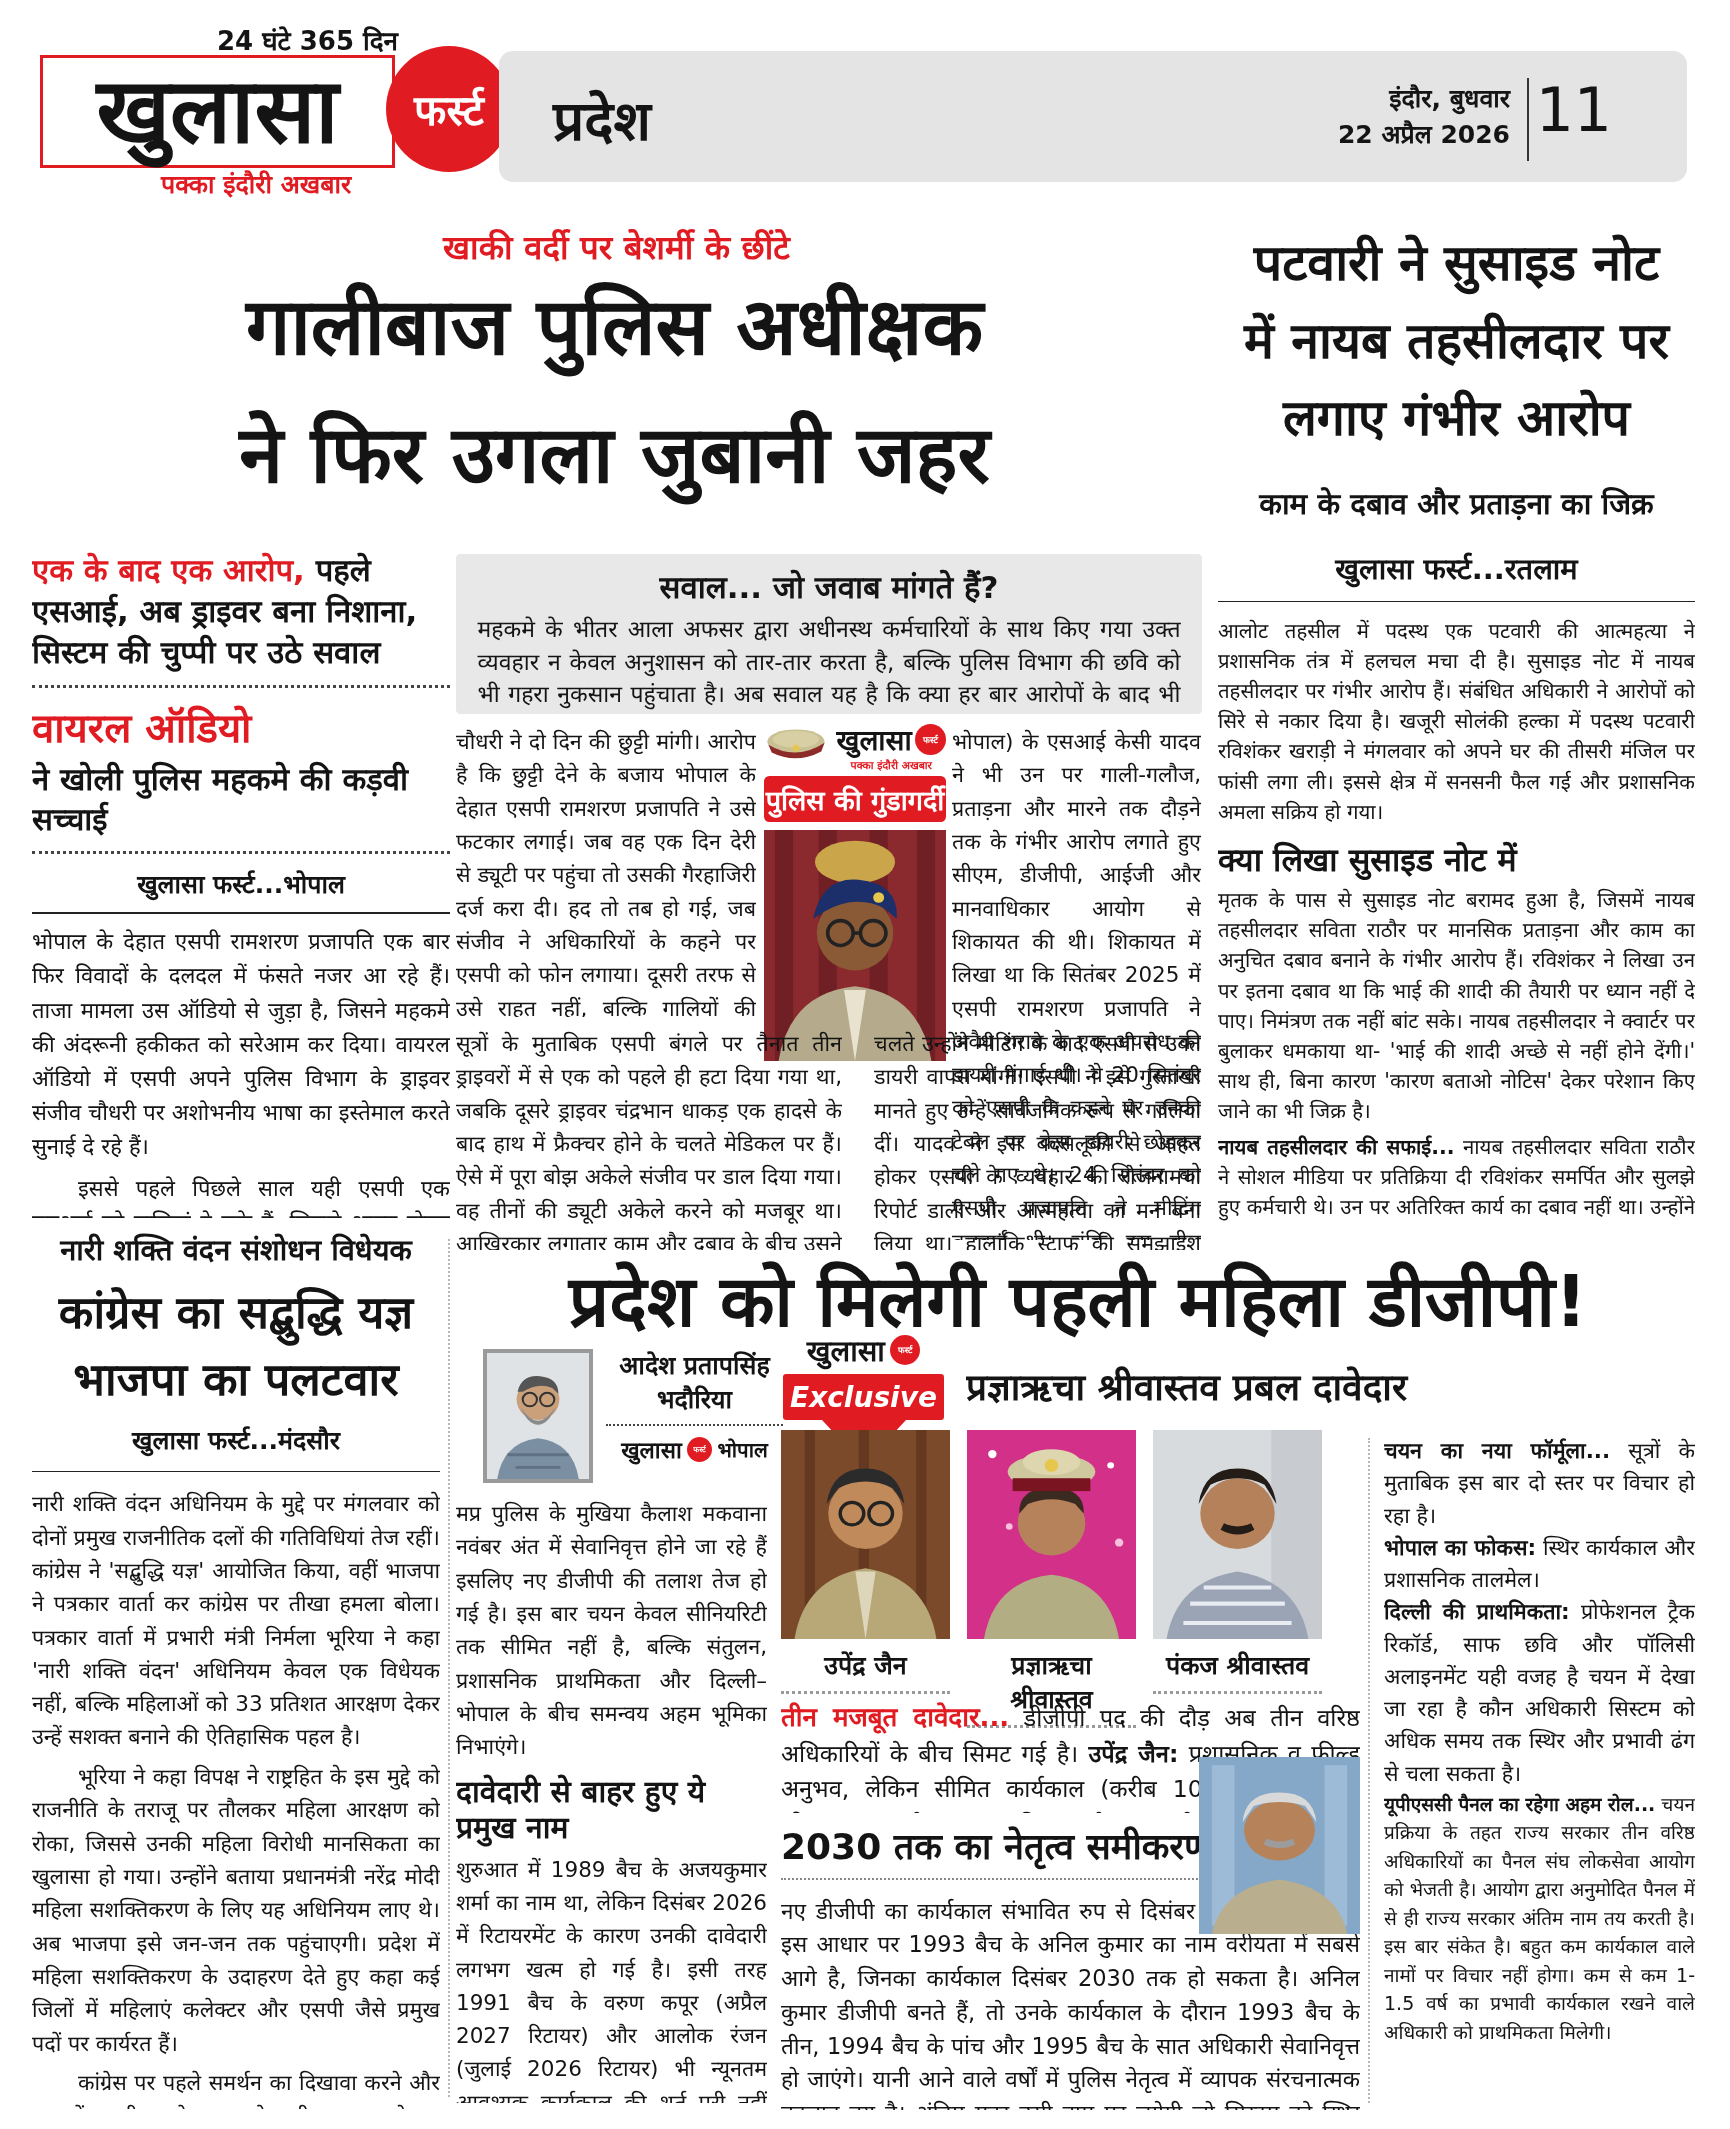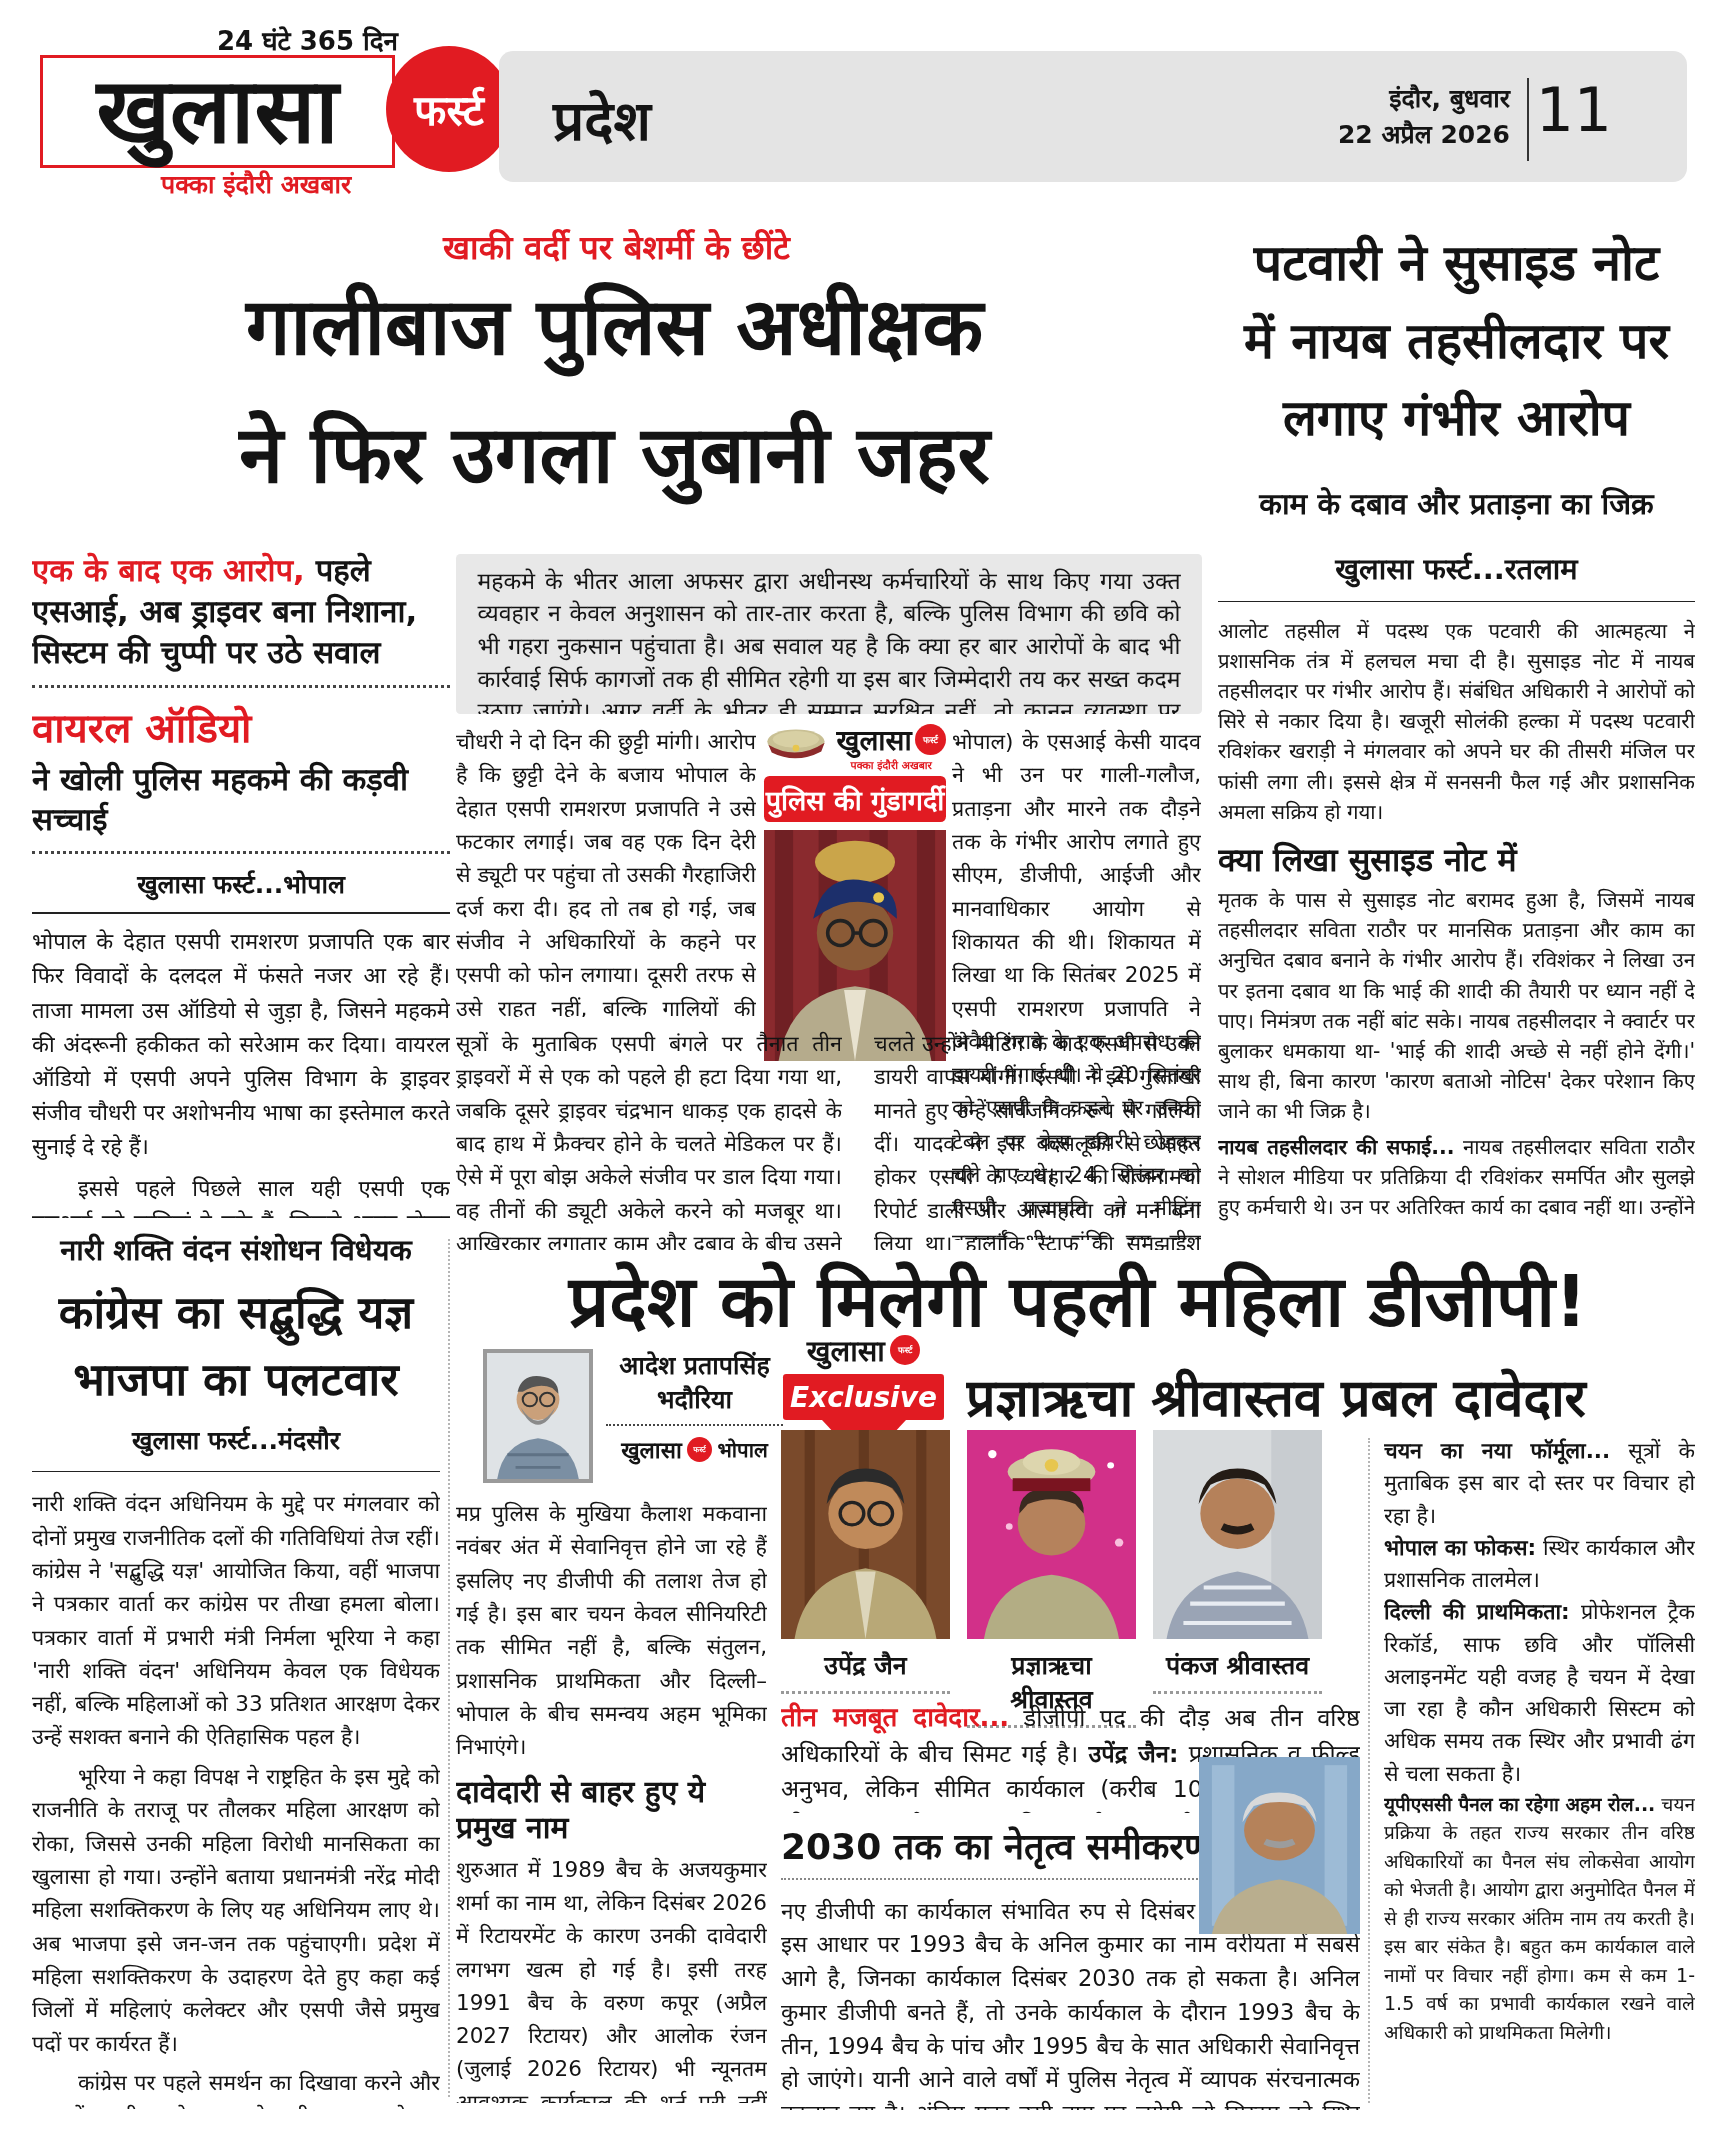--- a/index.html
+++ b/index.html
@@ -77,20 +77,21 @@
     <div class="b red" style="font-size:40px;">वायरल ऑडियो</div>
     <div class="b" style="font-size:31px;line-height:1.3;margin-top:4.3px;">ने खोली पुलिस महकमे की कड़वी सच्चाई</div>
     <hr class="dotted-hr">
     <div class="b ctr" style="font-size:25px;">खुलासा फर्स्ट...भोपाल</div>
     <hr class="solid-hr">
     <p class="p" style="margin:0;">भोपाल के देहात एसपी रामशरण प्रजापति एक बार फिर विवादों के दलदल में फंसते नजर आ रहे हैं। ताजा मामला उस ऑडियो से जुड़ा है, जिसने महकमे की अंदरूनी हकीकत को सरेआम कर दिया। वायरल ऑडियो में एसपी अपने पुलिस विभाग के ड्राइवर संजीव चौधरी पर अशोभनीय भाषा का इस्तेमाल करते सुनाई दे रहे हैं।</p>
     <p class="p ind" style="margin:7.5px 0 0 0;">इससे पहले पिछले साल यही एसपी एक एसआई को गालियां दे चुके हैं, जिससे आहत होकर जान देने का मन बना चुके एसआई ने डीजीपी को शिकायत कर इसे ही सुसाइड नोट बताया था। ये दोनों घटनाएं सिर्फ एक अफसर के व्यवहार पर सवाल नहीं उठातीं, बल्कि पूरी पुलिस व्यवस्था की कार्यशैली पर गंभीर आरोप खड़े करती है। जानकारी के अनुसार ताजा मामला तब सामने आया, जब लगातार 24 घंटे की ड्यूटी से जूझ रहे ड्राइवर संजीव</p>
   </div>
 
   <div class="abs qbox clip" style="left:456px;top:554px;width:746px;height:160px;">
+    <div class="b ctr" style="font-size:31px;margin-bottom:6.4px;">सवाल... जो जवाब मांगते हैं?</div>
     <div class="j" style="font-size:23px;line-height:1.42;">महकमे के भीतर आला अफसर द्वारा अधीनस्थ कर्मचारियों के साथ किए गया उक्त व्यवहार न केवल अनुशासन को तार-तार करता है, बल्कि पुलिस विभाग की छवि को भी गहरा नुकसान पहुंचाता है। अब सवाल यह है कि क्या हर बार आरोपों के बाद भी कार्रवाई सिर्फ कागजों तक ही सीमित रहेगी या इस बार जिम्मेदारी तय कर सख्त कदम उठाए जाएंगे। अगर वर्दी के भीतर ही सम्मान सुरक्षित नहीं, तो कानून व्यवस्था पर भरोसा आखिर कैसे कायम रहेगा?</div>
   </div>
 
   <div class="abs p clip" style="left:456px;top:725px;width:300px;height:292px;font-size:21.5px;">चौधरी ने दो दिन की छुट्टी मांगी। आरोप है कि छुट्टी देने के बजाय भोपाल के देहात एसपी रामशरण प्रजापति ने उसे फटकार लगाई। जब वह एक दिन देरी से ड्यूटी पर पहुंचा तो उसकी गैरहाजिरी दर्ज करा दी। हद तो तब हो गई, जब संजीव ने अधिकारियों के कहने पर एसपी को फोन लगाया। दूसरी तरफ से उसे राहत नहीं, बल्कि गालियों की बौछार मिली।</div>
 
   <div class="abs" style="left:764px;top:719px;width:182px;height:515px;">
     <div style="display:flex;align-items:center;gap:6.4px;height:54px;">
       <svg viewBox="0 0 120 70" style="width:80px;height:51px;">
         <ellipse cx="58" cy="26" rx="52" ry="22" fill="#c9c094"></ellipse>
         <ellipse cx="58" cy="22" rx="42" ry="15" fill="#d8d0a4"></ellipse>
@@ -212,21 +213,21 @@
       <span class="badge-circle" style="width:30px;height:30px;">
         <span class="b" style="font-size:8.6px;">फर्स्ट</span>
       </span>
     </div>
     <div class="ribbon" style="height:46px;margin-top:5.4px;">
       <span style="font-size:28px;">Exclusive</span>
     </div>
     <div class="tri"></div>
   </div>
 
-  <div class="abs b clip" style="left:966px;top:1360px;width:730px;height:70px;font-size:52px;white-space:nowrap;">प्रज्ञाऋचा श्रीवास्तव प्रबल दावेदार</div>
+  <div class="abs b clip" style="left:966px;top:1360px;width:730px;height:70px;font-size:37px;white-space:nowrap;">प्रज्ञाऋचा श्रीवास्तव प्रबल दावेदार</div>
 
   <div class="abs" style="left:781px;top:1430px;width:542px;display:flex;gap:17px;">
     <div class="fig" style="width:169px;">
       <svg class="portrait" viewBox="0 0 100 130" preserveAspectRatio="none" style="height:209px;">
         <rect width="100" height="130" fill="#7a4a2b"></rect>
         <rect x="14" width="6" height="130" fill="#64391f"></rect>
           <rect x="46" width="6" height="130" fill="#64391f"></rect>
           <rect x="80" width="6" height="130" fill="#64391f"></rect>
         <circle cx="50" cy="52" r="22" fill="#c08a5a"></circle>
         <path d="M27,46 Q30,24 50,24 Q70,24 73,46 L66,36 Q50,28 34,36 Z" fill="#2b2b2b"></path>

